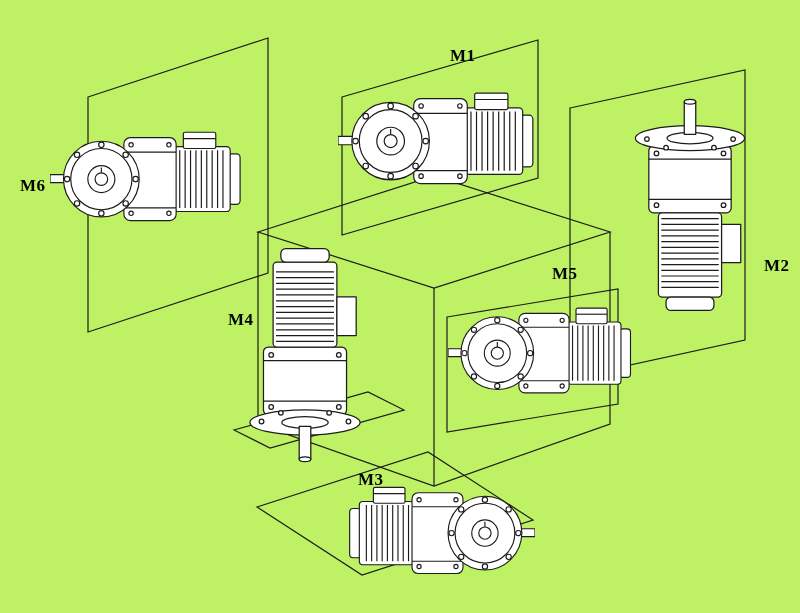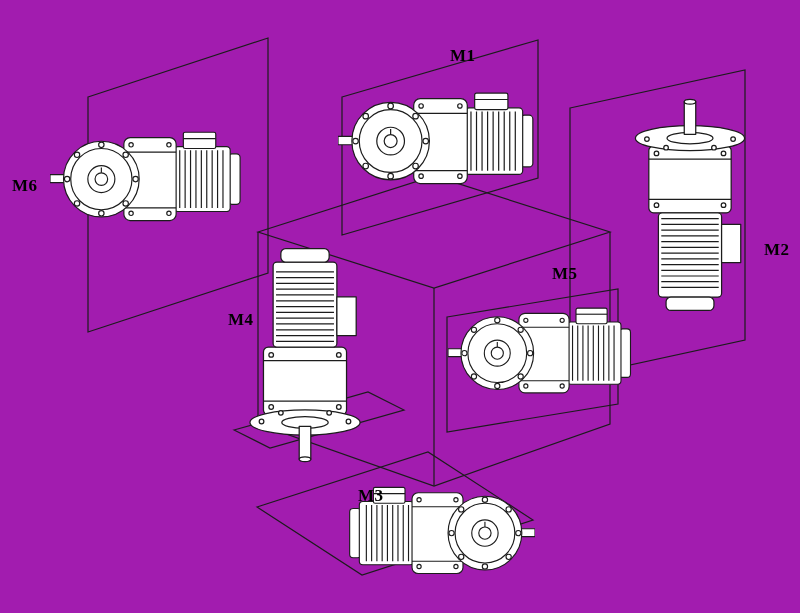--- a/index.html
+++ b/index.html
@@ -4,21 +4,21 @@
 <style>
   html, body {
     margin: 0;
     padding: 0;
     background: #ffffff;
   }
   .canvas {
     position: relative;
     width: 800px;
     height: 613px;
-    background: #a21caf;
+    background: #bef264;
     overflow: hidden;
     font-family: "Liberation Serif", "DejaVu Serif", serif;
   }
   .canvas svg {
     position: absolute;
     left: 0;
     top: 0;
   }
   .mlabel {
     position: absolute;
@@ -113,19 +113,19 @@
     <g transform="translate(535,482) scale(-1,1)">
       <use href="#gearmotor-h" xlink:href="#gearmotor-h" x="0" y="0" width="195" height="104"></use>
     </g>
     <use href="#gearmotor-v" xlink:href="#gearmotor-v" x="625" y="96" width="130" height="225"></use>
     <g transform="translate(240,465) scale(1,-1)">
       <use href="#gearmotor-v" xlink:href="#gearmotor-v" x="0" y="0" width="130" height="227"></use>
     </g>
   </svg>
 
   <div class="mlabel" style="left:450px; top:46px">M1</div>
-  <div class="mlabel" style="left:764px; top:240px">M2</div>
-  <div class="mlabel" style="left:358px; top:486px">M3</div>
+  <div class="mlabel" style="left:764px; top:256px">M2</div>
+  <div class="mlabel" style="left:358px; top:470px">M3</div>
   <div class="mlabel" style="left:228px; top:310px">M4</div>
   <div class="mlabel" style="left:552px; top:264px">M5</div>
-  <div class="mlabel" style="left:12px;   top:176px">M6</div>
+  <div class="mlabel" style="left:20px;   top:176px">M6</div>
 
 </div>
 
 </body></html>

